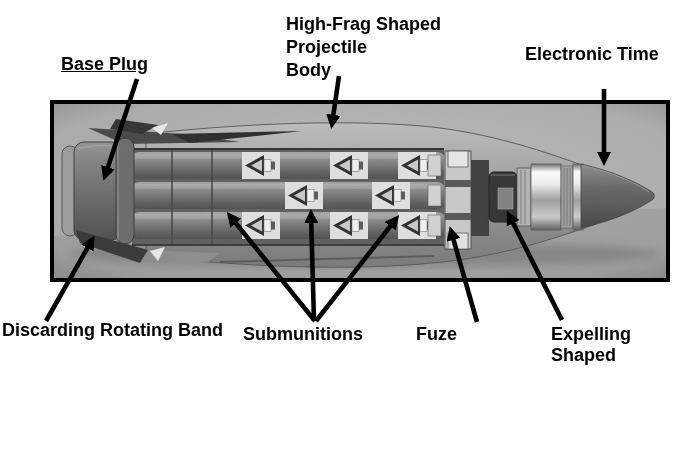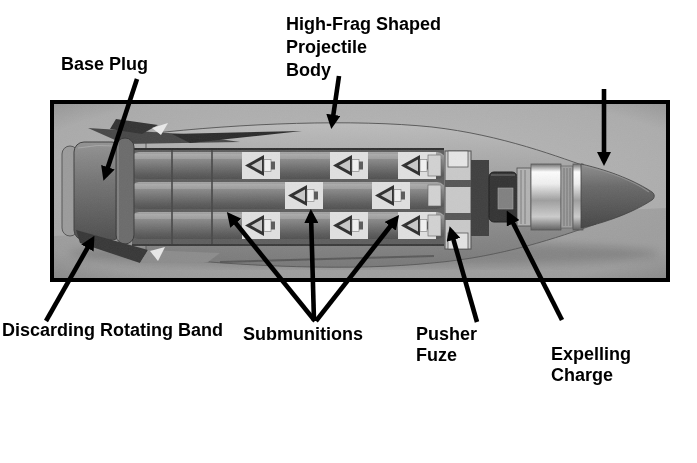--- a/index.html
+++ b/index.html
@@ -188,44 +188,44 @@
       <path d="M604 89 L604 161" marker-end="url(#ah)"></path>
       <path d="M46 321 L92 240" marker-end="url(#ah)"></path>
       <path d="M315 321 L230 216" marker-end="url(#ah)"></path>
       <path d="M314 321 L311 214" marker-end="url(#ah)"></path>
       <path d="M316 321 L396 219" marker-end="url(#ah)"></path>
       <path d="M477 322 L451 231" marker-end="url(#ah)"></path>
       <path d="M562 320 L509 215" marker-end="url(#ah)"></path>
     </g>
   </svg>
 
-  <div class="lbl" style="left:61px;top:54px;width:160px;">
+  <div class="lbl" style="left:61px;top:54px;width:160px;text-decoration:underline;">
     <div>Base Plug</div>
   </div>
 
   <div class="lbl lh23" style="left:286px;top:13px;width:170px;">
     <div>High-Frag Shaped</div>
     <div>Projectile</div>
     <div>Body</div>
   </div>
 
   <div class="lbl" style="left:525px;top:44px;width:165px;">
+    <div>Electronic Time</div>
   </div>
 
   <div class="lbl" style="left:2px;top:320px;width:244px;">
     <div>Discarding Rotating Band</div>
   </div>
 
   <div class="lbl" style="left:243px;top:324px;width:156px;">
     <div>Submunitions</div>
   </div>
 
   <div class="lbl" style="left:416px;top:324px;width:102px;">
-    <div>Pusher</div>
     <div>Fuze</div>
   </div>
 
-  <div class="lbl" style="left:551px;top:324px;width:126px;margin-top:20px;">
+  <div class="lbl" style="left:551px;top:324px;width:126px;">
     <div>Expelling</div>
-    <div>Charge</div>
+    <div>Shaped</div>
   </div>
 
 </div>
 
 </body></html>

